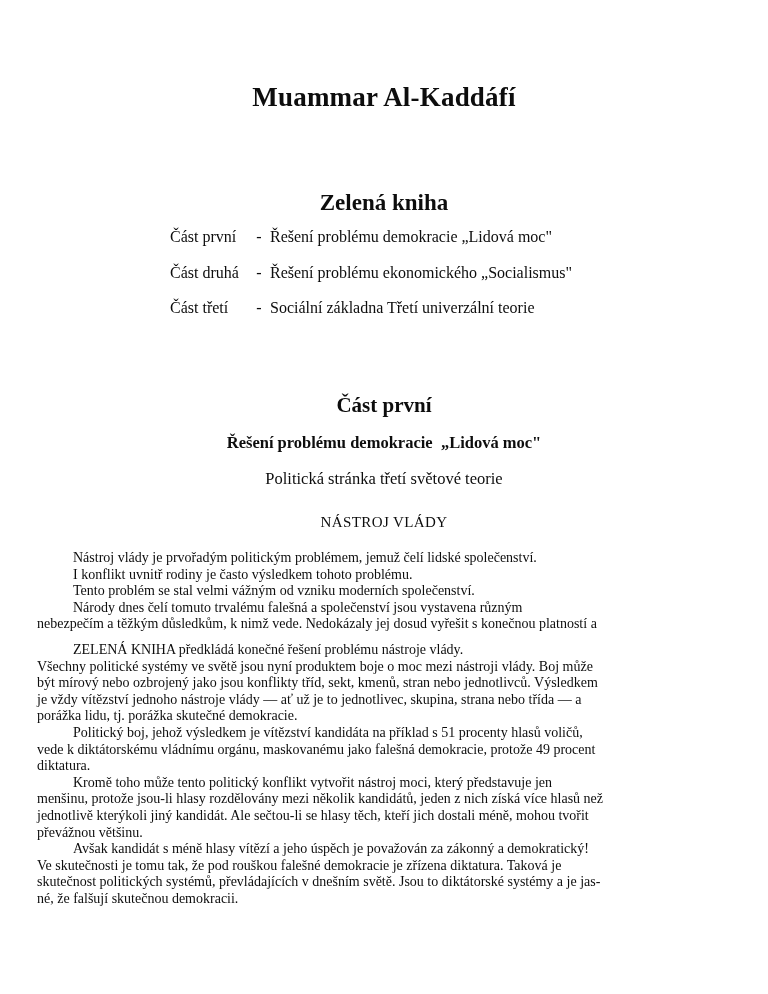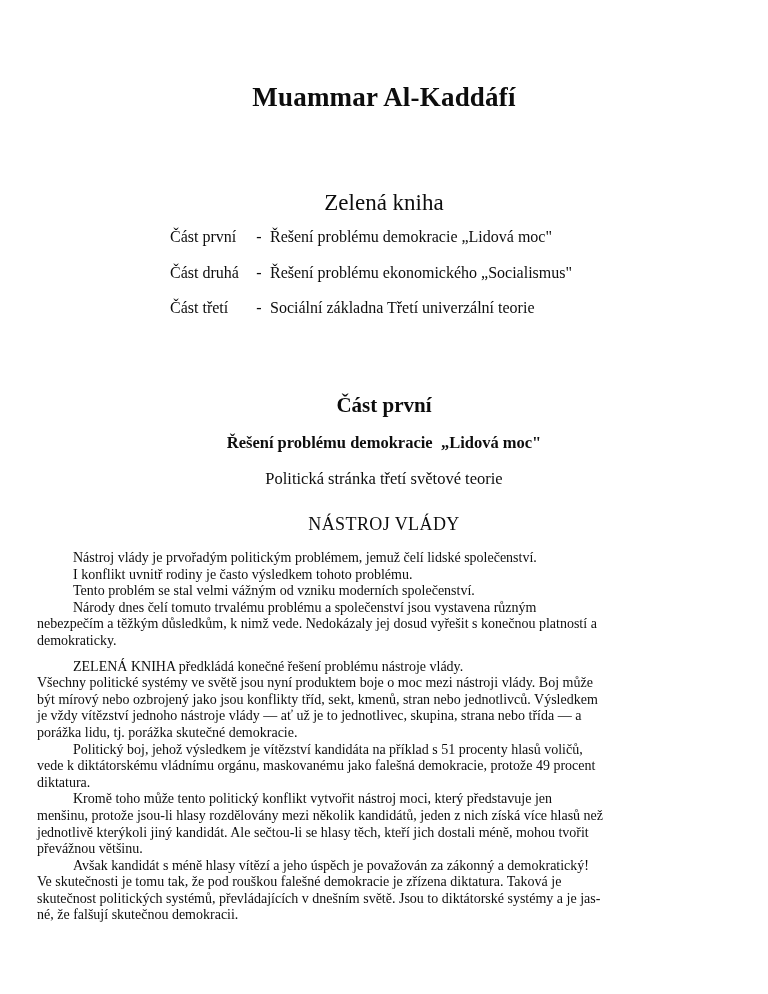--- a/index.html
+++ b/index.html
@@ -24,21 +24,21 @@
   }
   .author-title {
     top: 82px;
     font-size: 27px;
     font-weight: bold;
     letter-spacing: 0.2px;
   }
   .book-title {
     top: 190px;
     font-size: 23px;
-    font-weight: normal;
+    font-weight: bold;
   }
   .toc {
     position: absolute;
     top: 227px;
     left: 170px;
   }
   .toc-row {
     display: flex;
     font-size: 16px;
     line-height: 19px;
@@ -57,21 +57,21 @@
     font-size: 16.5px;
     font-weight: bold;
   }
   .subtitle-secondary {
     top: 469px;
     font-size: 16.5px;
     font-weight: normal;
   }
   .section-heading {
     top: 514px;
-    font-size: 18px;
+    font-size: 15px;
     font-weight: normal;
     letter-spacing: 0.4px;
   }
   .body-text {
     position: absolute;
     top: 550px;
     left: 37px;
     width: 700px;
     font-size: 14px;
     line-height: 16.6px;
@@ -112,23 +112,22 @@
   <div class="centered subtitle-primary">Řešení problému demokracie&nbsp; „Lidová moc"</div>
 
   <div class="centered subtitle-secondary">Politická stránka třetí světové teorie</div>
 
   <div class="centered section-heading">NÁSTROJ VLÁDY</div>
 
   <div class="body-text">
       <div class="bline indent">Nástroj vlády je prvořadým politickým problémem, jemuž čelí lidské společenství.</div>
       <div class="bline indent">I konflikt uvnitř rodiny je často výsledkem tohoto problému.</div>
       <div class="bline indent">Tento problém se stal velmi vážným od vzniku moderních společenství.</div>
-      <div class="bline indent">Národy dnes čelí tomuto trvalému problému a společenství jsou vystavena různým</div>
+      <div class="bline indent">Národy dnes čelí tomuto trvalému falešná a společenství jsou vystavena různým</div>
       <div class="bline">nebezpečím a těžkým důsledkům, k nimž vede. Nedokázaly jej dosud vyřešit s konečnou platností a</div>
-      <div class="bline">demokraticky.</div>
       <div class="bline indent gap">ZELENÁ KNIHA předkládá konečné řešení problému nástroje vlády.</div>
       <div class="bline">Všechny politické systémy ve světě jsou nyní produktem boje o moc mezi nástroji vlády. Boj může</div>
       <div class="bline">být mírový nebo ozbrojený jako jsou konflikty tříd, sekt, kmenů, stran nebo jednotlivců. Výsledkem</div>
       <div class="bline">je vždy vítězství jednoho nástroje vlády — ať už je to jednotlivec, skupina, strana nebo třída — a</div>
       <div class="bline">porážka lidu, tj. porážka skutečné demokracie.</div>
       <div class="bline indent">Politický boj, jehož výsledkem je vítězství kandidáta na příklad s 51 procenty hlasů voličů,</div>
       <div class="bline">vede k diktátorskému vládnímu orgánu, maskovanému jako falešná demokracie, protože 49 procent</div>
       <div class="bline">diktatura.</div>
       <div class="bline indent">Kromě toho může tento politický konflikt vytvořit nástroj moci, který představuje jen</div>
       <div class="bline">menšinu, protože jsou-li hlasy rozdělovány mezi několik kandidátů, jeden z nich získá více hlasů než</div>

